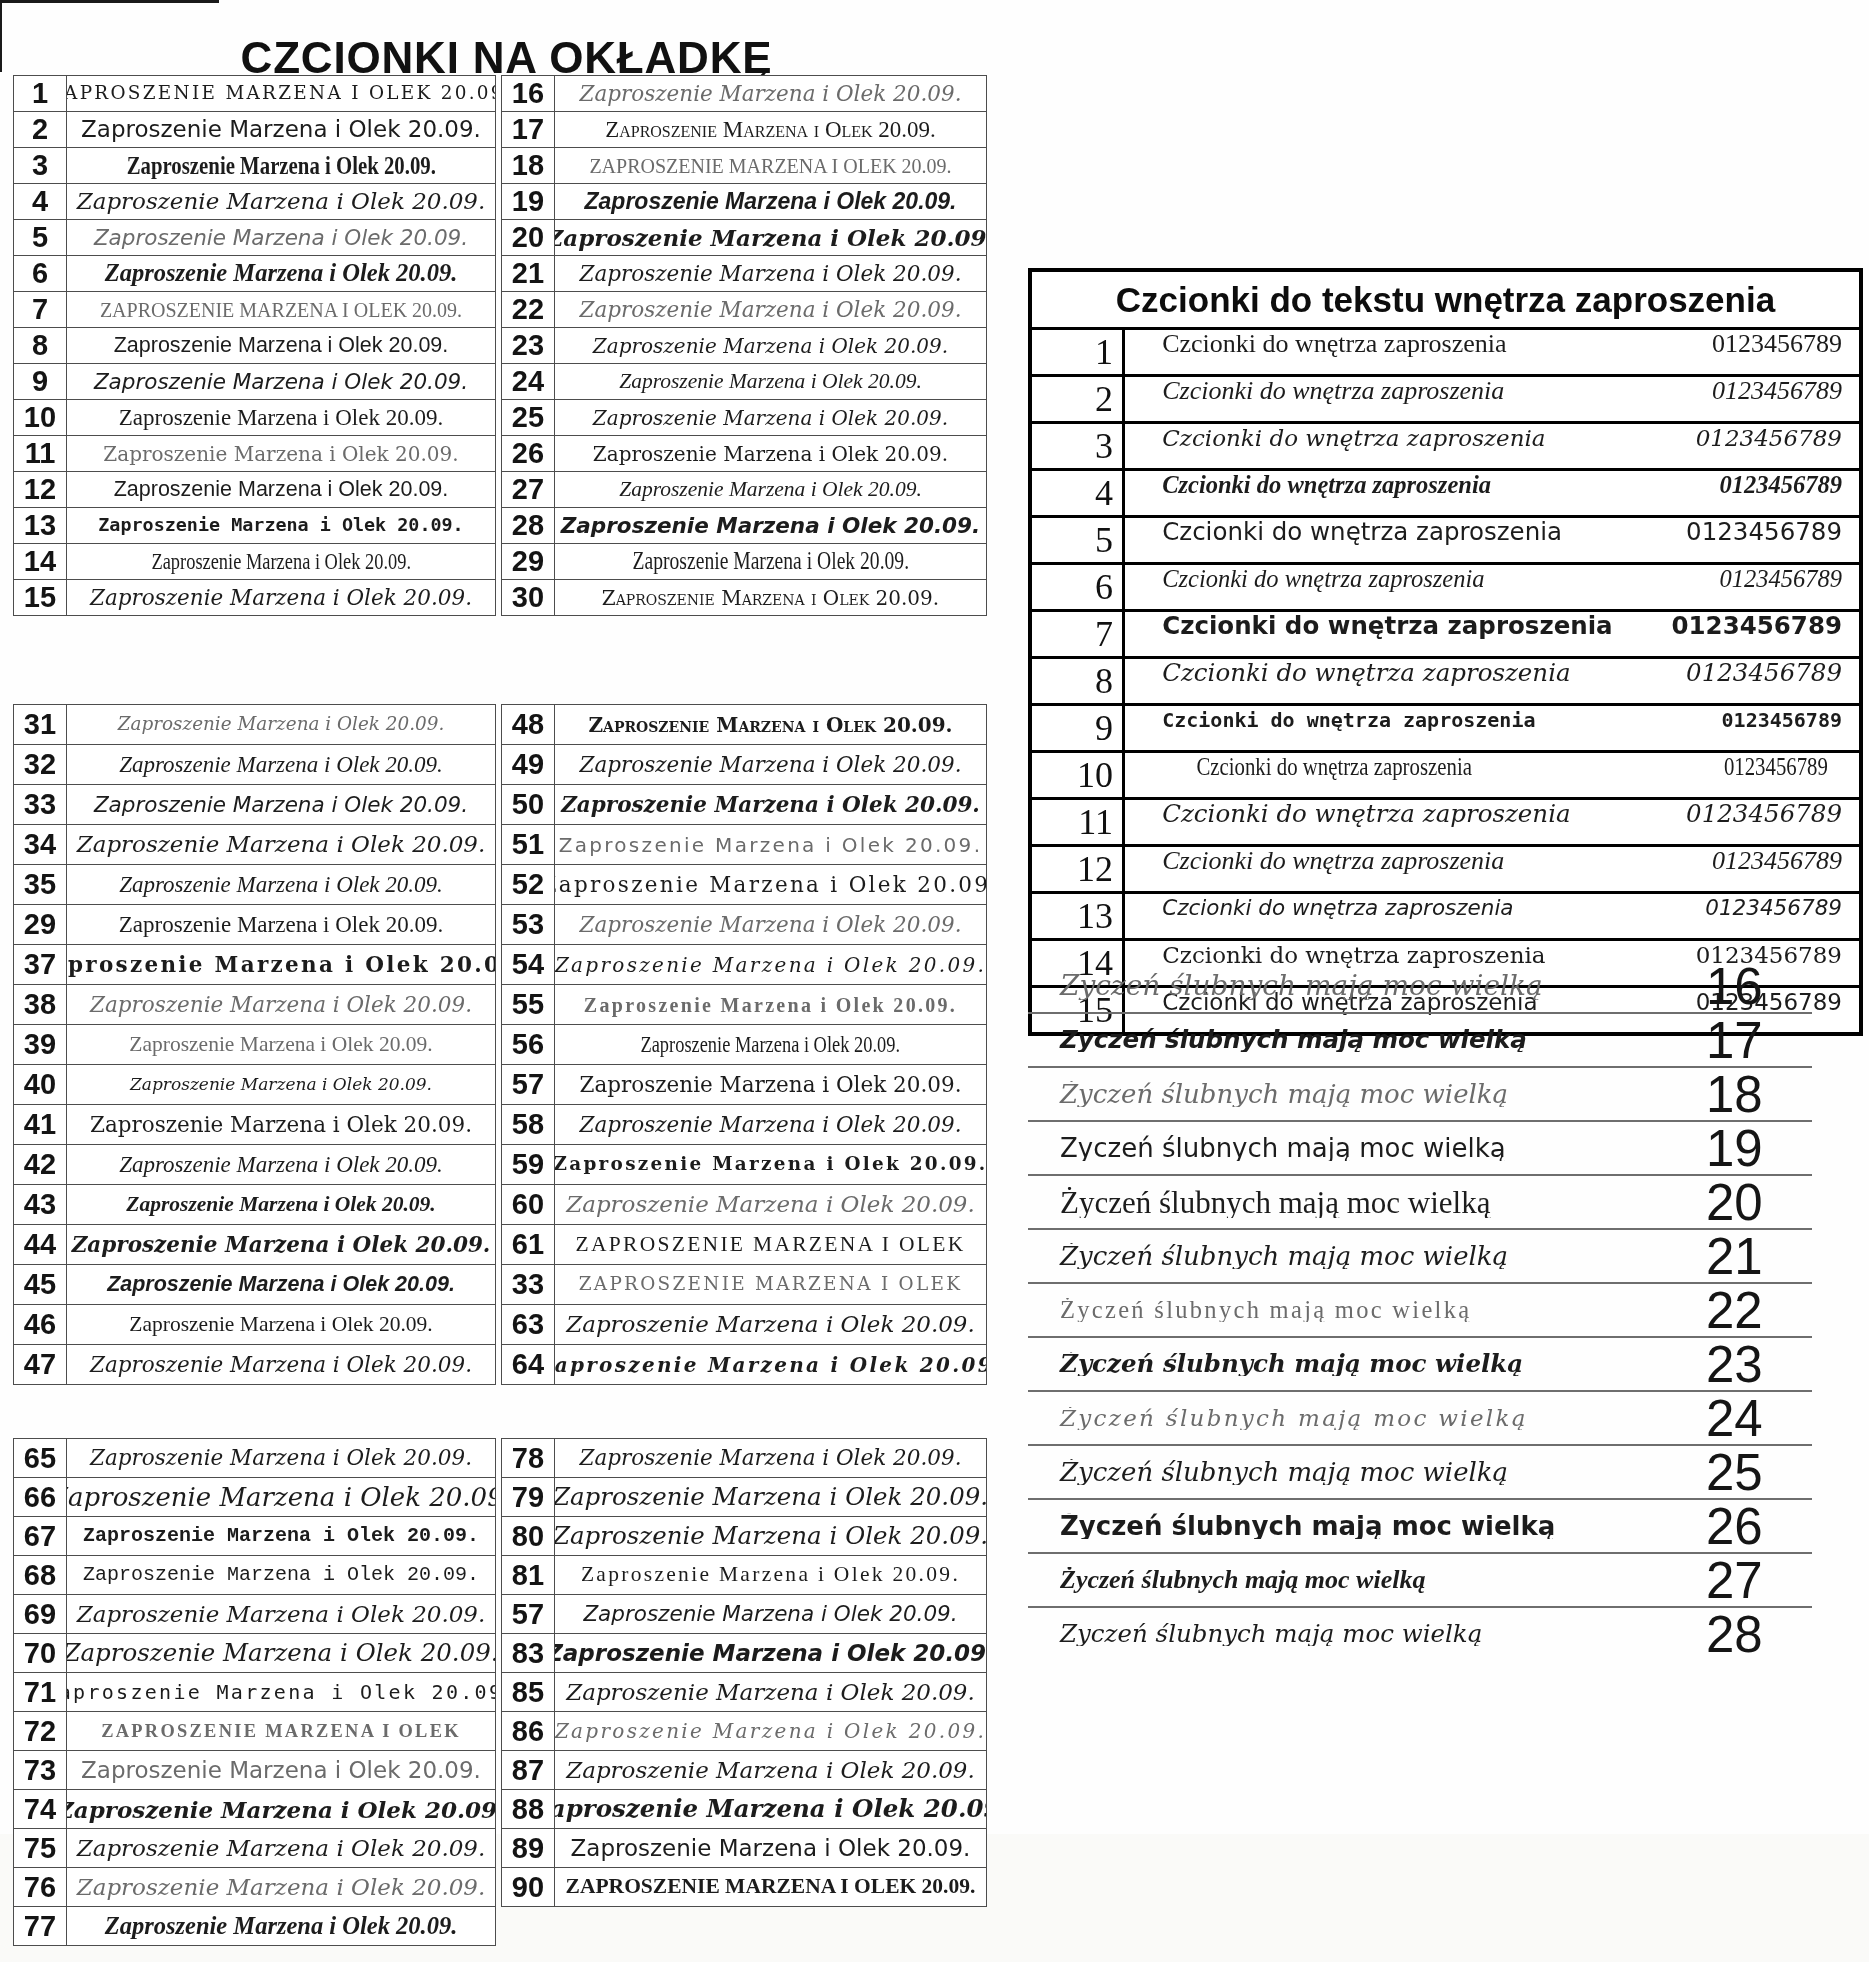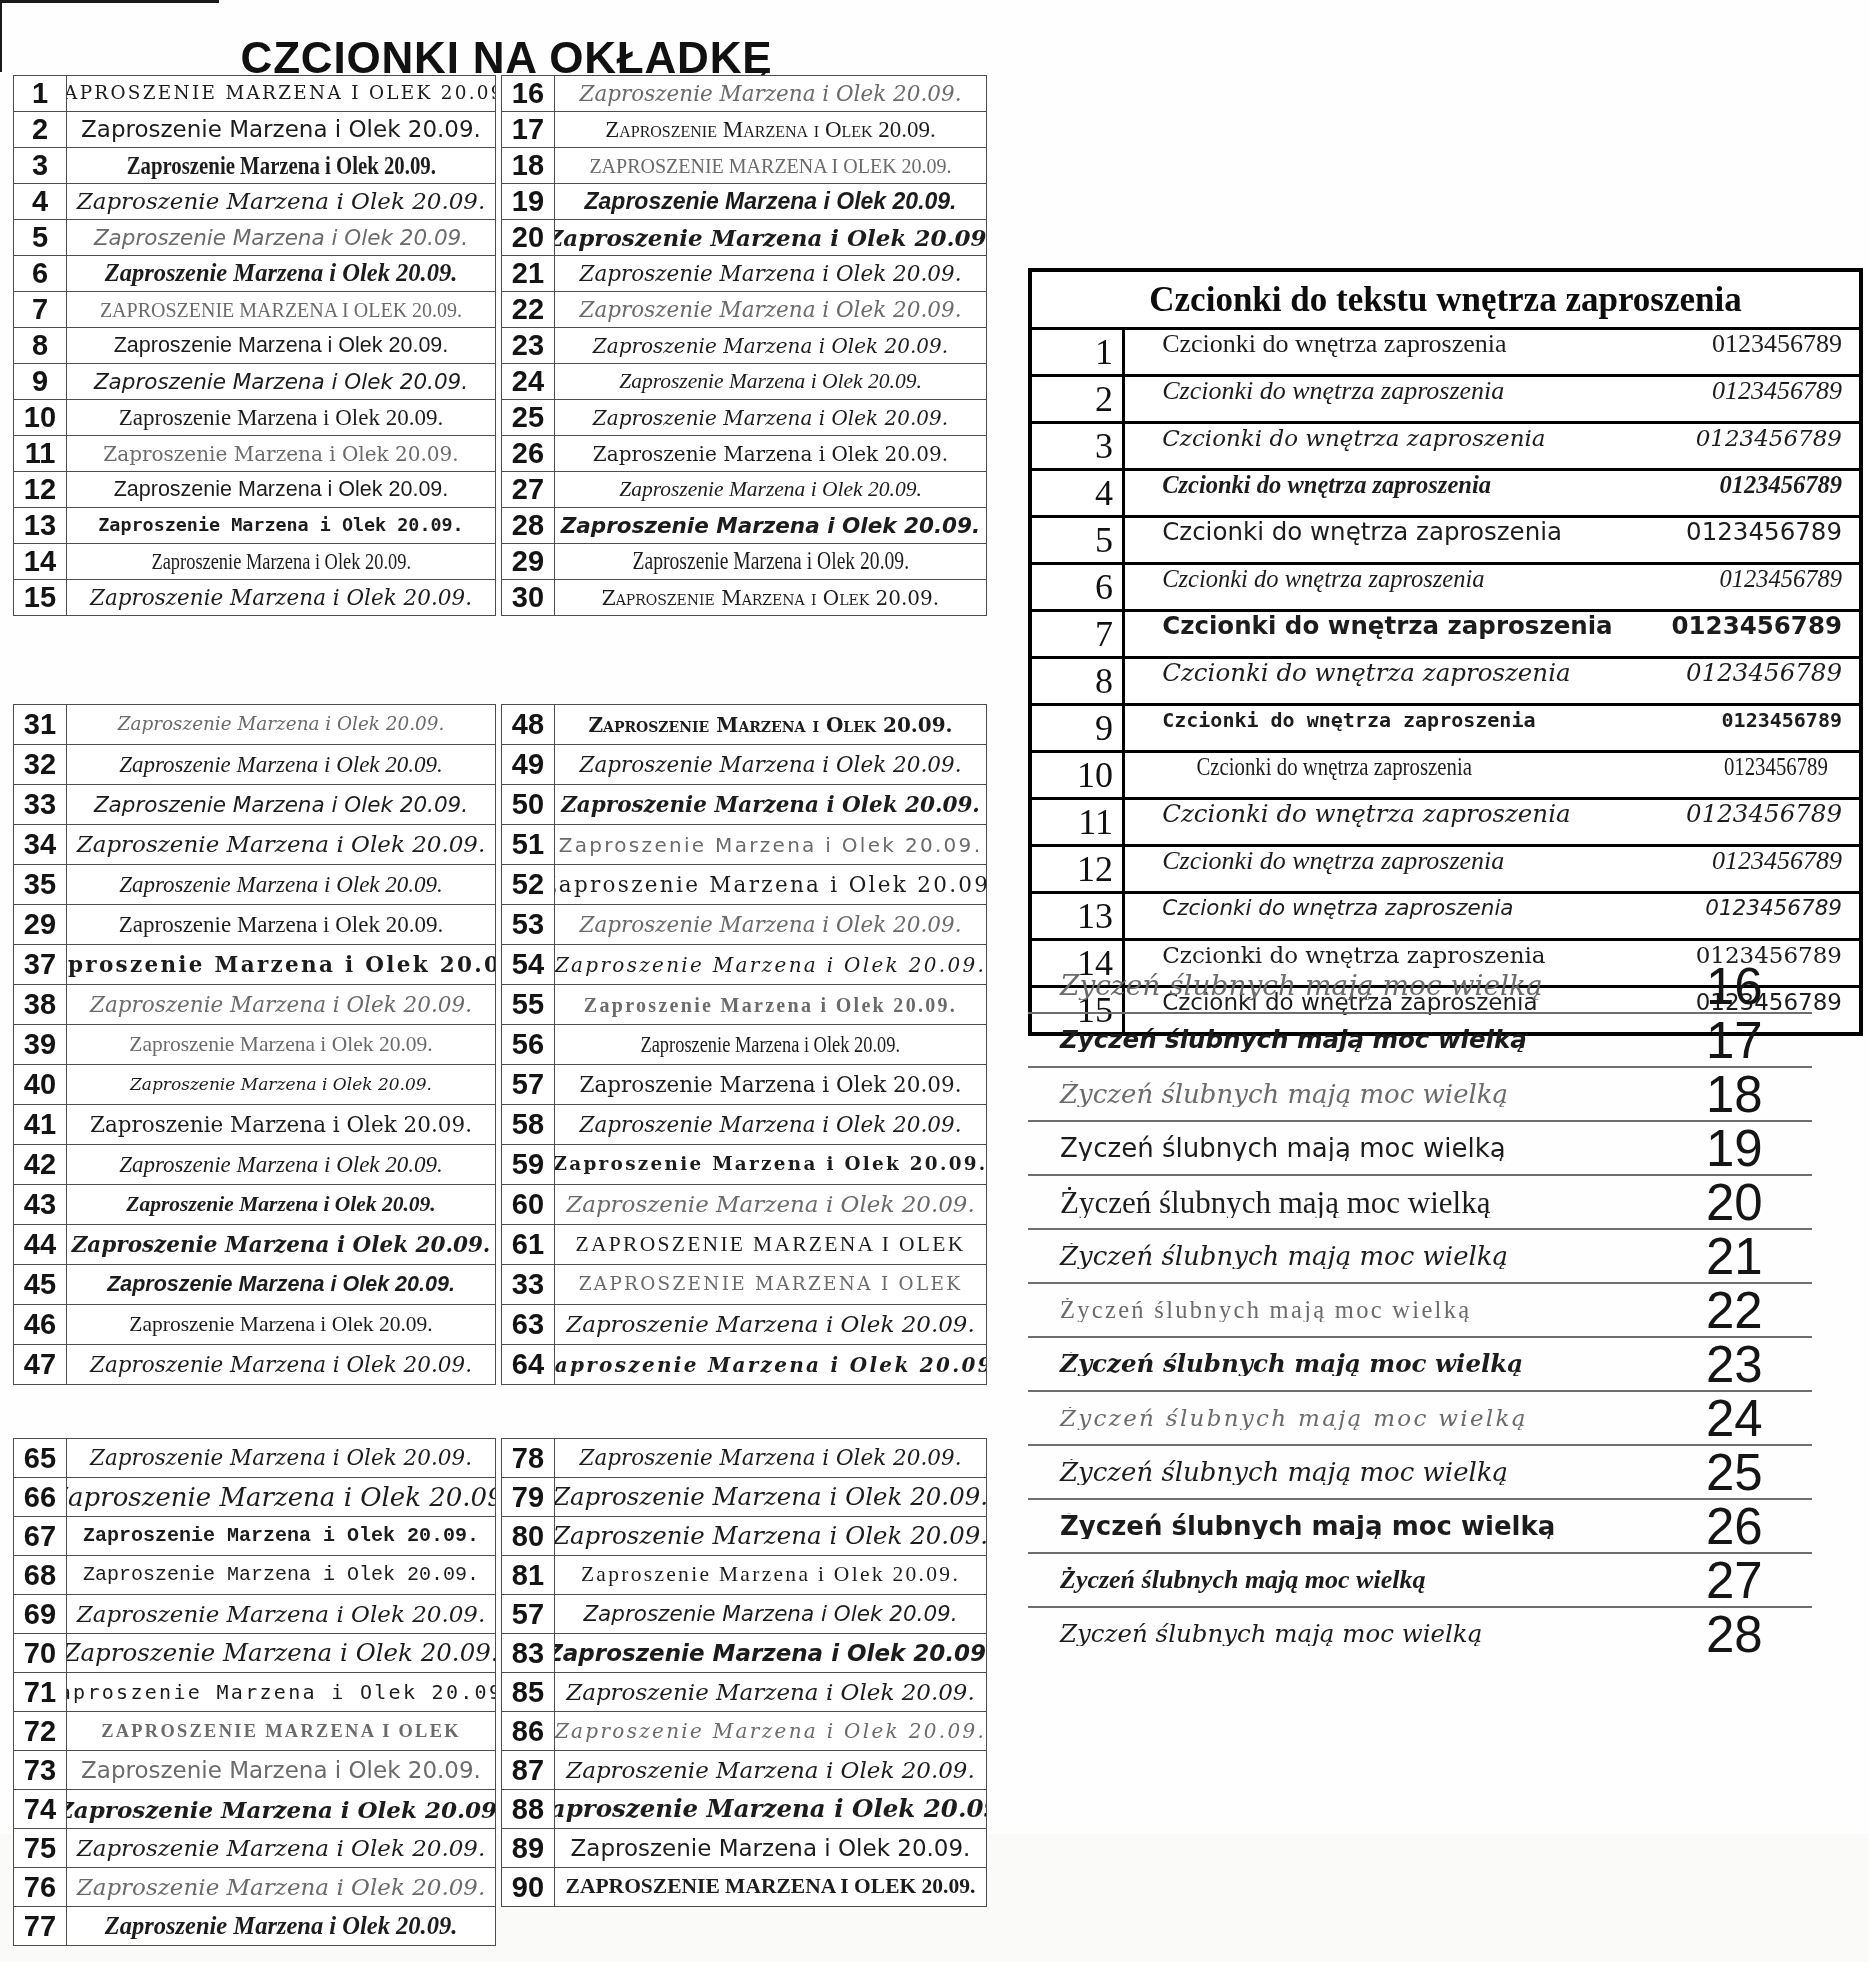--- a/index.html
+++ b/index.html
@@ -27,21 +27,21 @@
   .num{width:52px;flex:0 0 52px;border-right:1.5px solid #4d4d4d;display:flex;
        align-items:center;justify-content:center;font-family:"Liberation Sans",sans-serif;
        font-weight:bold;font-size:29px;color:#141414;}
   .txt{flex:1;display:flex;align-items:center;justify-content:center;overflow:hidden;
        padding:0 4.6px;line-height:1;}
   .txt>span{display:inline-block;white-space:nowrap;}
 
   
   .rtable{position:absolute;left:1028px;top:268px;width:827px;border:4.6px solid #000;background:#fff;}
   .rt-head{height:55px;display:flex;align-items:center;justify-content:center;
-           border-bottom:3.8px solid #000;font-family:Liberation Serif, serif;
+           border-bottom:3.8px solid #000;font-family:Liberation Sans, sans-serif;
            font-weight:bold;font-size:35px;color:#0d0d0d;}
   .trow{display:flex;height:44px;border-top:3.1px solid #000;}
   .trow:first-of-type{border-top:none;}
   .tnum{width:81px;flex:0 0 81px;border-right:3.1px solid #000;display:flex;align-items:center;
         justify-content:flex-end;padding-right:9.2px;font-family:"Liberation Serif",serif;
         font-size:36px;color:#111;}
   .tcell{flex:1;display:flex;align-items:center;justify-content:space-between;
          padding:0 17px 16px 37px;line-height:1;overflow:hidden;}
   .tcell .dig{padding-left:7.7px;}
 

